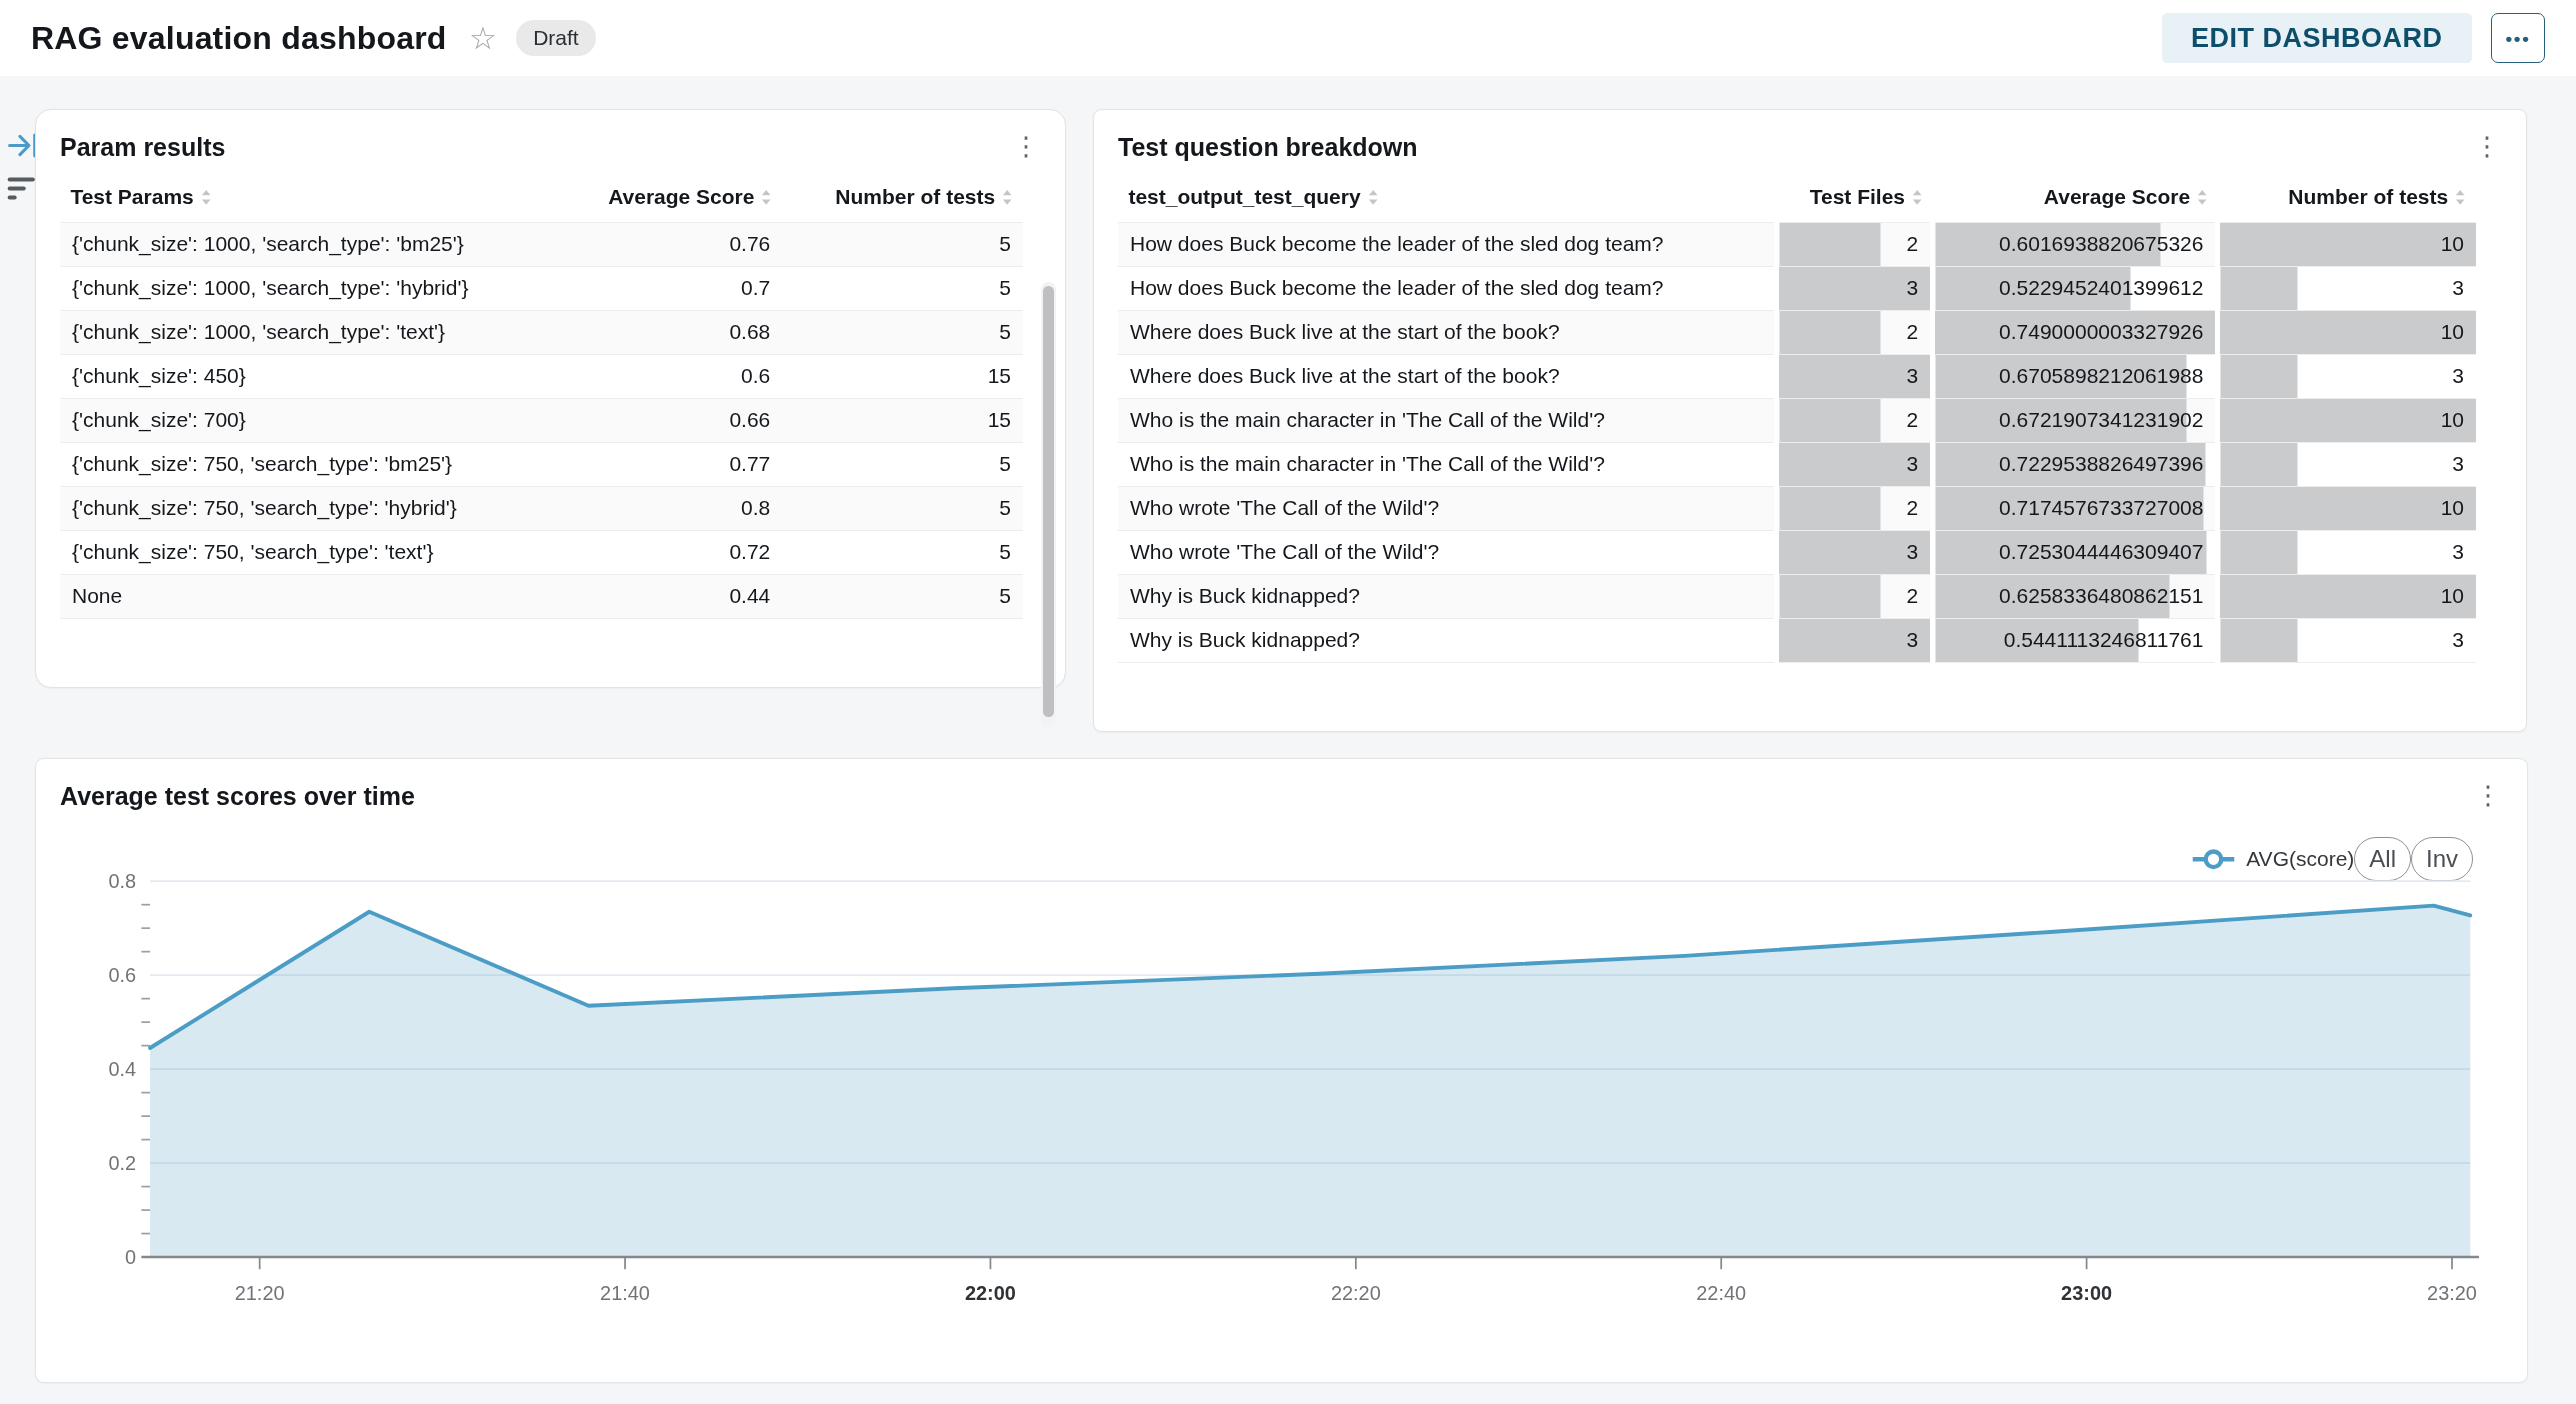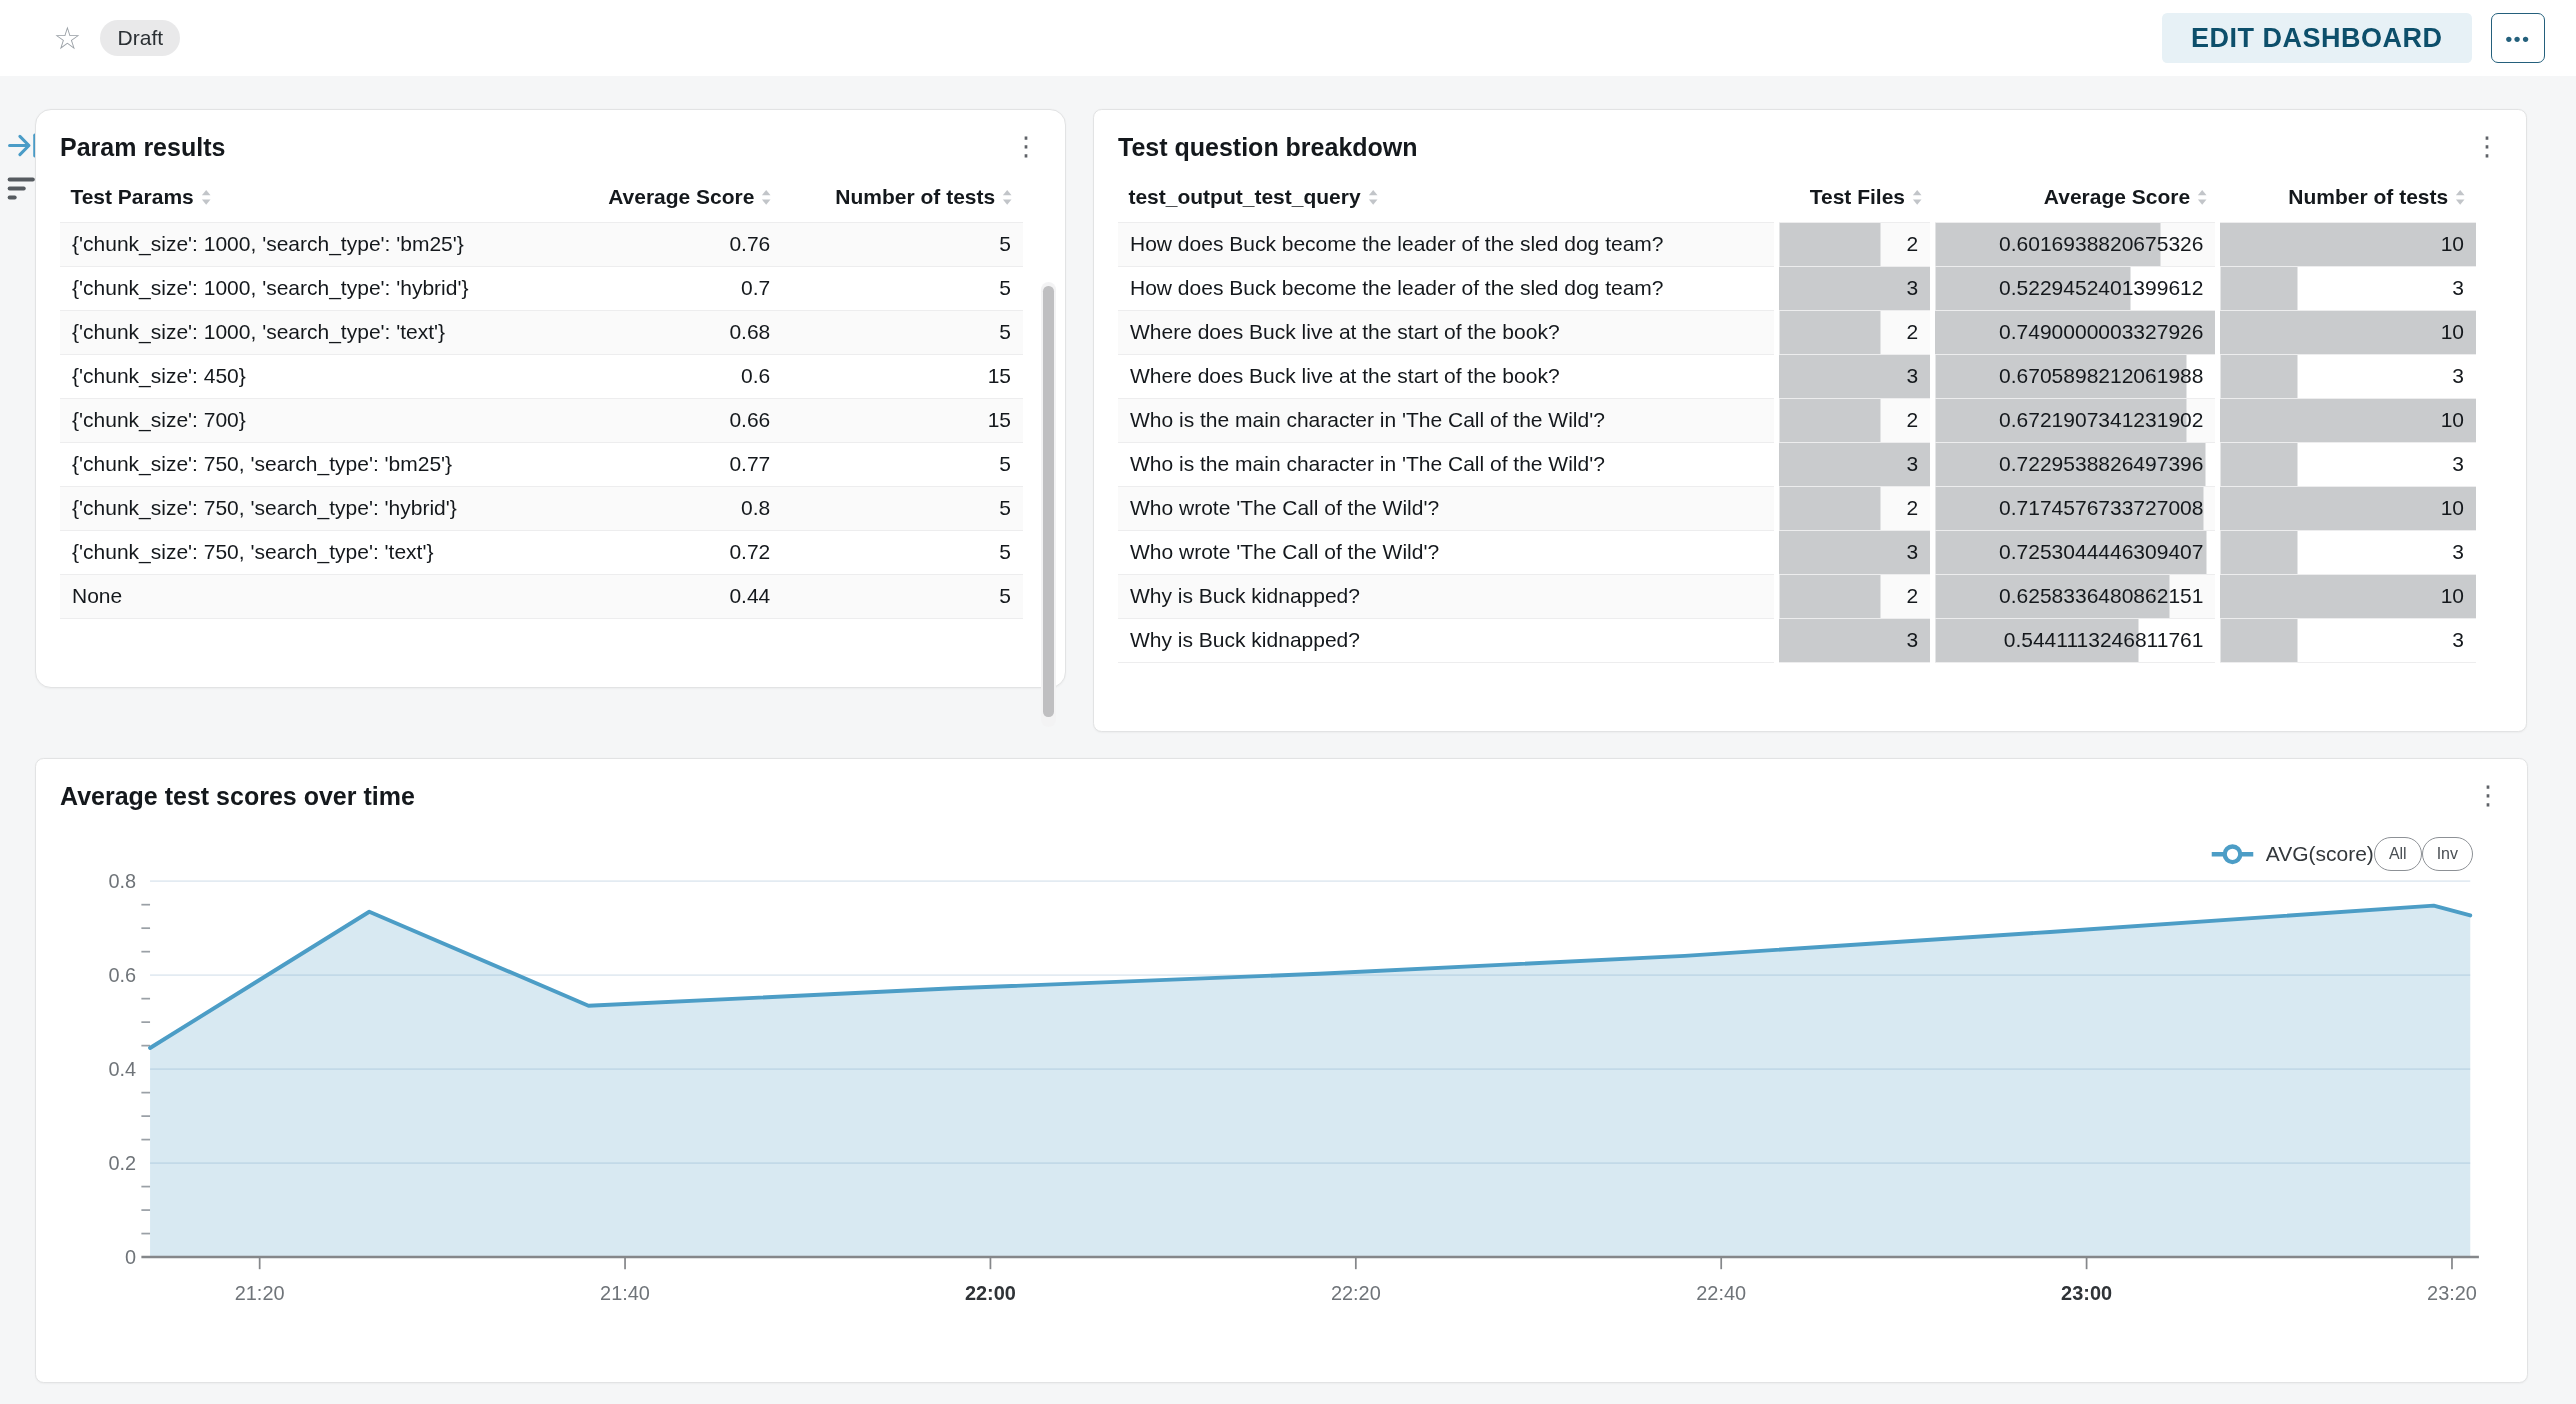--- a/index.html
+++ b/index.html
@@ -42,27 +42,28 @@
   td.bar { border-left:5.2px solid #fff; padding-right:12px; }
 
   
   .vscroll { position:absolute; right:8.7px; top:172px; width:15.6px; height:445px; background:#f3f3f4; border-radius:7.8px; }
   .vscroll .thumb { position:absolute; left:2.6px; top:3.5px; width:10.4px; height:431px; background:#bfbfc1; border-radius:5.2px; cursor:grab; }
 
   
   .legend { position:absolute; top:78px; right:54px; display:flex; align-items:center; }
   .legend-item { display:flex; align-items:center; gap:10.4px; cursor:pointer; }
   .legend-label { font-size:21px; color:#33383c; }
-  .pill { font-size:16px; color:#4a4f54; background:#fff; border:1.7px solid #8d9196; border-radius:865px; padding:7px 14px; cursor:pointer; }
+  .pill { font-size:24px; color:#4a4f54; background:#fff; border:1.7px solid #8d9196; border-radius:865px; padding:7px 14px; cursor:pointer; }
   #chart-box { position:absolute; left:17.3px; top:104px; width:2458px; height:485px; }
 </style>
 </head>
 <body>
 
 <div class="topbar">
+  <div class="page-title">RAG evaluation dashboard</div>
   <div class="star">☆</div>
   <div class="badge">Draft</div>
   <div class="spacer"></div>
   <button class="edit-btn">EDIT DASHBOARD</button>
   <button class="more-btn">•••</button>
 </div>
 
 <div class="rail-icon" style="top:130px">
   <svg width="31" height="31" viewBox="0 0 24 24" fill="none" stroke="#4a9cc7" stroke-width="2.4" stroke-linecap="round" stroke-linejoin="round">
     <line x1="2" y1="12" x2="16" y2="12"></line>

